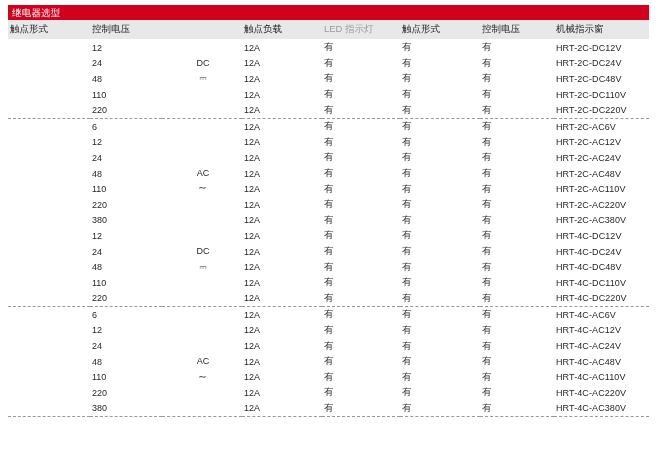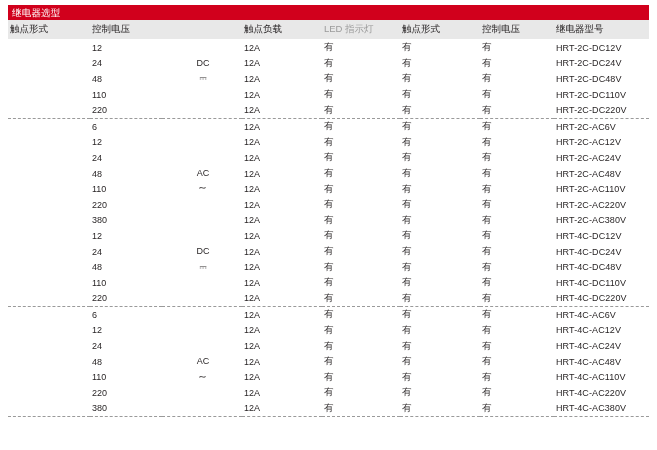--- a/index.html
+++ b/index.html
@@ -126,21 +126,21 @@
     </colgroup>
     <thead>
       <tr>
         <th>触点形式</th>
         <th>控制电压</th>
         <th></th>
         <th>触点负载</th>
         <th class="dim">LED 指示灯</th>
         <th>触点形式</th>
         <th>控制电压</th>
-        <th>继电器型号</th>
+        <th>机械指示窗</th>
       </tr>
     </thead>
     <tbody id="relay-body">
         <tr>
           <td></td>
           <td>12</td>
           <td class="kind"><span></span><span class="sym"></span></td>
           <td>12A</td>
           <td class="cjk">有</td>
           <td class="cjk">有</td>

